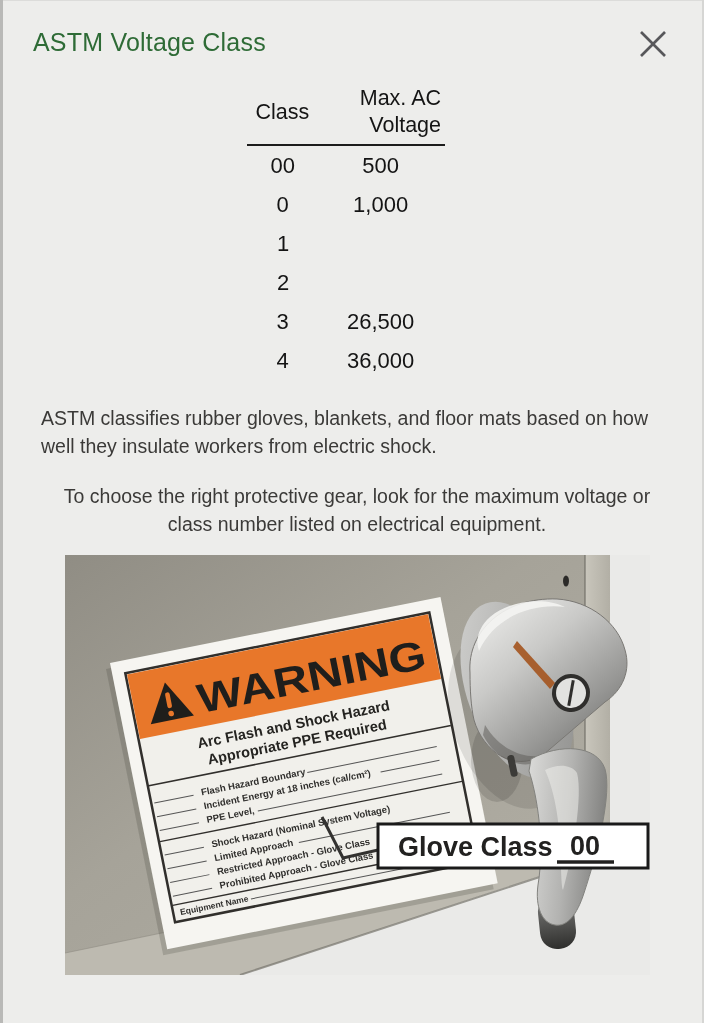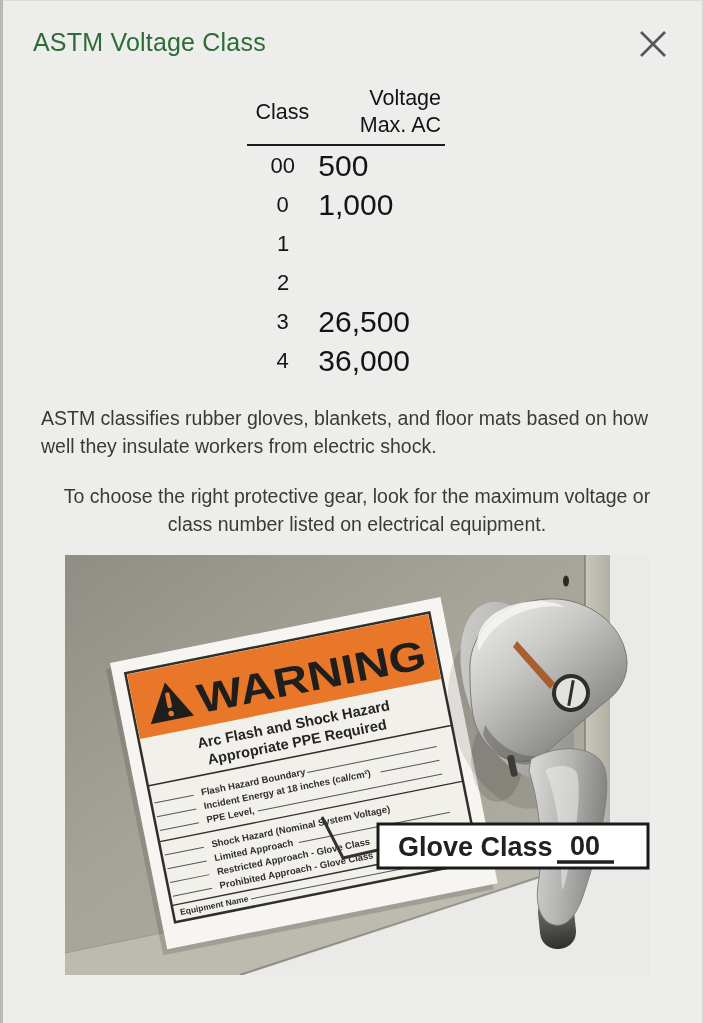--- a/index.html
+++ b/index.html
@@ -19,21 +19,21 @@
   }
   .vtable{position:absolute;left:247px;top:86px;width:198px;color:#141414;}
   .vtable .thead{
     display:flex;align-items:flex-end;height:58px;
     border-bottom:2px solid #1c1c1c;
   }
   .vtable .th1{width:72px;text-align:center;font-size:21.5px;padding-bottom:19px;}
   .vtable .th2{width:126px;text-align:right;font-size:21.5px;padding:0 4px 5px 0;line-height:27px;}
   .vtable .row{display:flex;align-items:center;height:39px;}
   .vtable .c1{width:72px;text-align:center;font-size:22px;}
-  .vtable .c2{width:126px;text-align:left;font-size:30px;padding-right:2px;}
+  .vtable .c2{width:126px;text-align:center;font-size:22px;padding-right:2px;}
   .para{
     position:absolute;left:33px;width:632px;margin:8px;
     font-size:19.5px;line-height:28px;color:#3b3a38;
   }
   #p1{top:396px;}
   #p2{top:474px;text-align:center;}
   .figure{position:absolute;left:65px;top:555px;width:585px;height:420px;}
   .figure svg{display:block;}
 </style>
 </head>
@@ -45,22 +45,22 @@
   <svg width="34" height="34" viewBox="0 0 34 34">
     <line x1="5" y1="5" x2="29" y2="29" stroke="#57575a" stroke-width="2.6"></line>
     <line x1="29" y1="5" x2="5" y2="29" stroke="#57575a" stroke-width="2.6"></line>
   </svg>
 </button>
 
 <div class="vtable">
   <div class="thead">
     <div class="th1">Class</div>
     <div class="th2">
+      <div>Max. AC</div>
       <div>Voltage</div>
-      <div>Max. AC</div>
     </div>
   </div>
   <div class="row">
     <div class="c1">00</div>
     <div class="c2">500</div>
   </div>
   <div class="row">
     <div class="c1">0</div>
     <div class="c2">1,000</div>
   </div>

